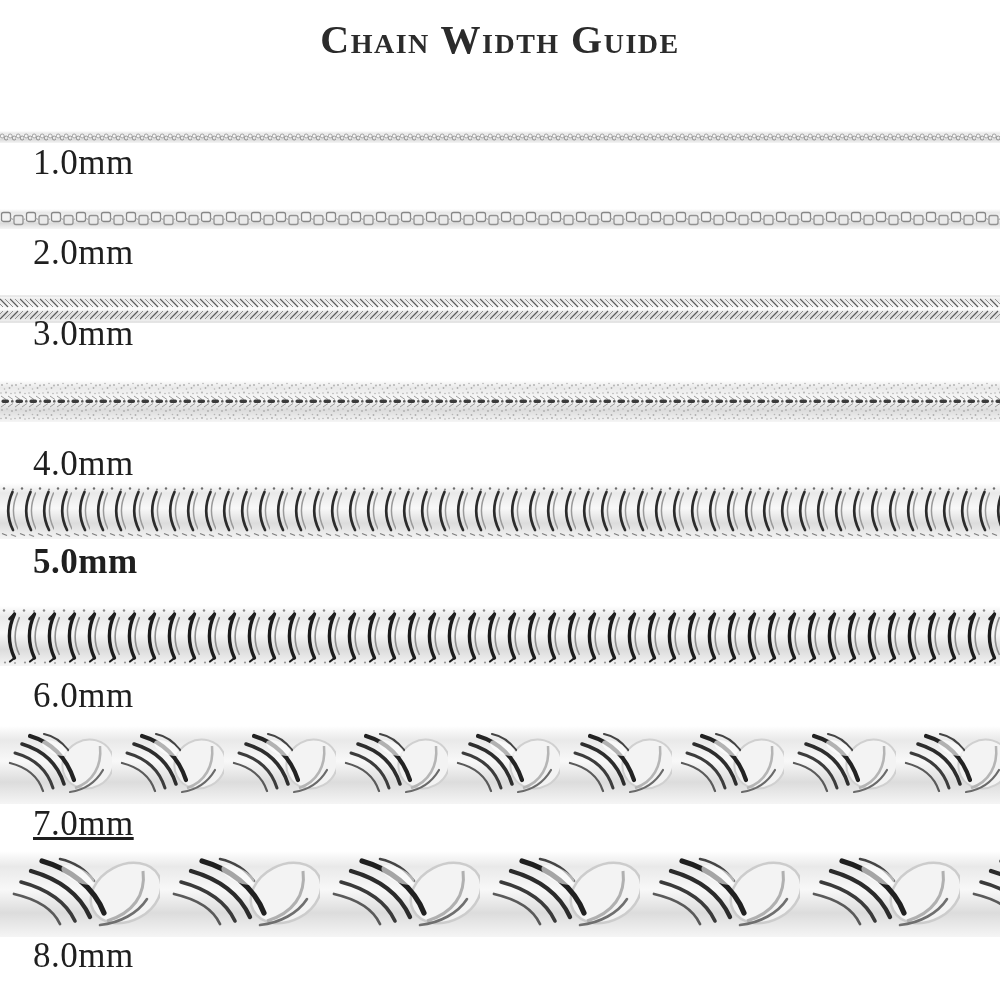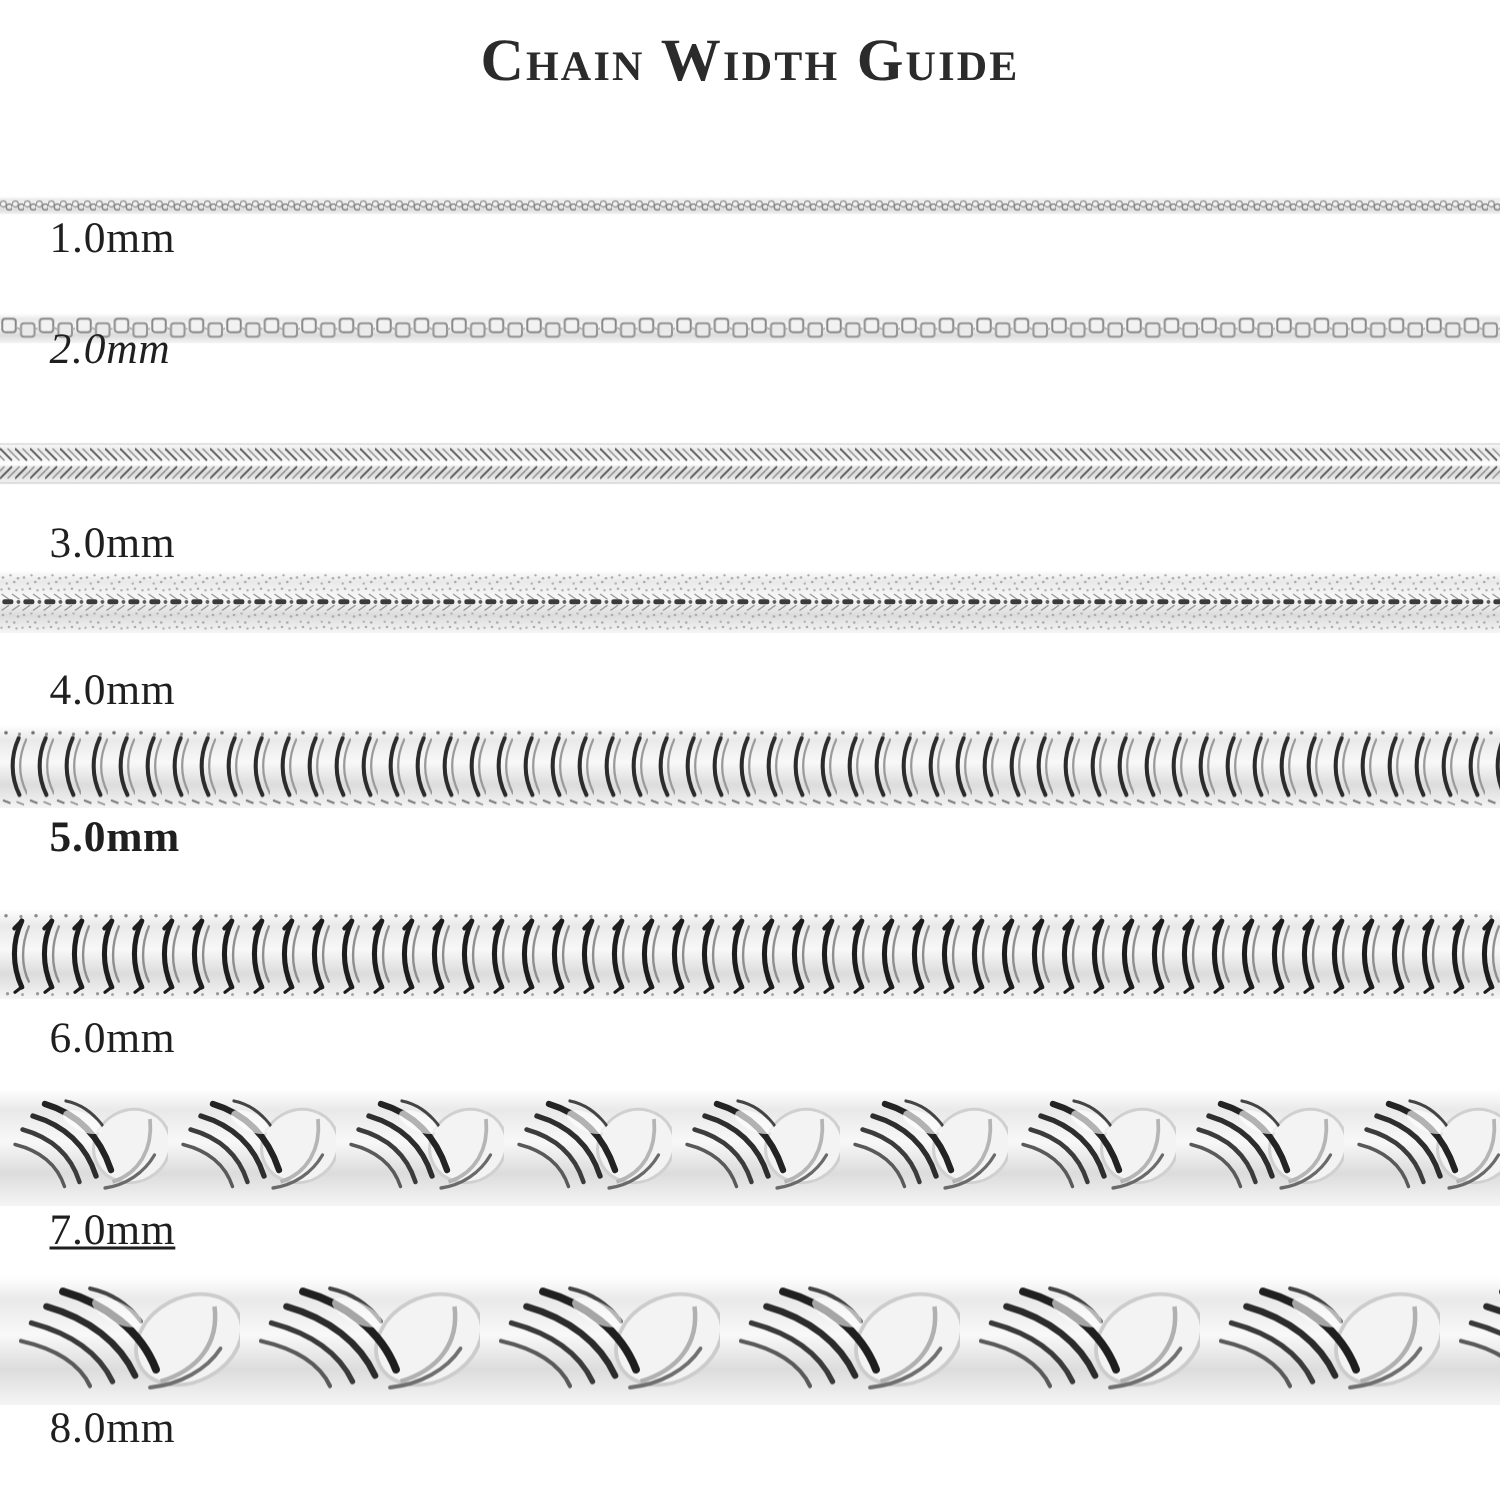--- a/index.html
+++ b/index.html
@@ -5,26 +5,26 @@
   html,body{margin:0;padding:0;background:#ffffff;}
   body{width:1000px;height:1000px;font-family:"Liberation Serif",serif;}
   .stage{position:relative;width:1000px;height:1000px;background:#ffffff;overflow:hidden;}
   .title{
     position:absolute;top:16px;left:0;right:0;margin:0;
     text-align:center;font-variant:small-caps;font-weight:600;
     font-size:40px;letter-spacing:1.5px;color:#2b2b2b;
   }
   .chain{position:absolute;left:0;display:block;}
   .label{
-    position:absolute;left:33px;font-size:29px;line-height:1.0;
+    position:absolute;left:33px;font-size:35px;line-height:1.0;
     color:#1f1f1f;letter-spacing:0.5px;
   }
   .c1{top:131px;} .l1{top:145px;}
-  .c2{top:209px;} .l2{top:219px;font-style:italic;}
-  .c3{top:295px;} .l3{top:348px;}
+  .c2{top:209px;} .l2{top:235px;}
+  .c3{top:295px;} .l3{top:316px;}
   .c4{top:380px;} .l4{top:446px;}
   .c5{top:483px;} .l5{top:544px;font-weight:bold;}
   .c6{top:606px;} .l6{top:678px;}
   .c7{top:726px;} .l7{top:806px;text-decoration:underline;}
   .c8{top:851px;} .l8{top:938px;}
 </style>
 </head>
 <body>
 
 <div class="stage">

